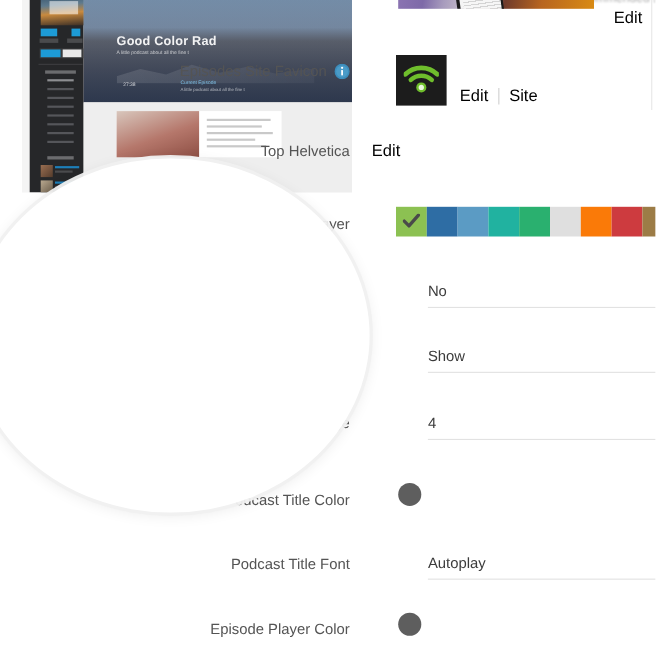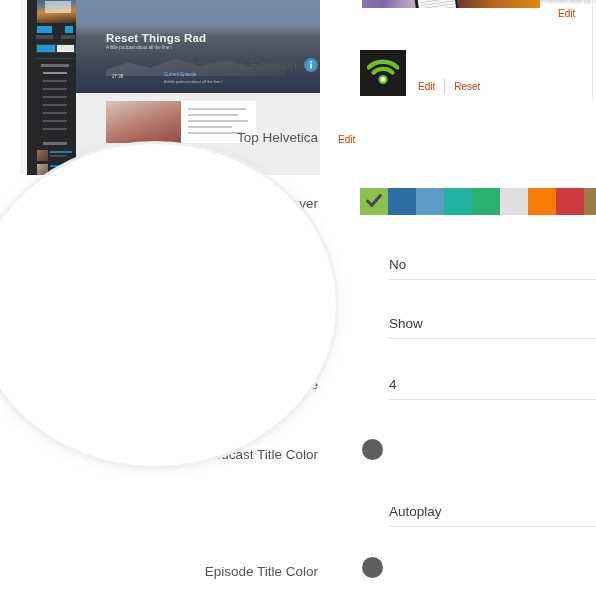--- a/index.html
+++ b/index.html
@@ -221,22 +221,22 @@
   .favicon .wifi {
     position: absolute; left: 7px; top: 9px;
     width: 32px; height: 26px;
   }
 
   .linkrow {
     position: absolute;
     display: flex; align-items: center; gap: 9px;
   }
   .link {
-    color: #c2410c;
-    font-size: 10px;
+    color: #000000;
+    font-size: 15px;
     cursor: pointer;
   }
   .sep {
     width: 1px; height: 15px; background: #cfcfcf;
   }
 
   .swatches {
     position: absolute;
     left: 360px; top: 188px;
     display: flex;
@@ -336,21 +336,21 @@
       </div>
       <div class="sp-person" style="top:174px">
         <div class="av" style="background:linear-gradient(135deg,#b8a88f,#6d5f4d)"></div>
         <div class="ln"></div>
           <div class="ln2"></div>
       </div>
     </div>
 
     <div class="sp-hero">
       <div class="sp-hero-wave"></div>
-      <div class="sp-hero-title">Reset Things Rad</div>
+      <div class="sp-hero-title">Good Color Rad</div>
       <div class="sp-hero-sub">A little podcast about all the fine t</div>
       <div class="sp-hero-time">27:38</div>
       <div class="sp-hero-tag">Current Episode</div>
       <div class="sp-hero-tag2">A little podcast about all the fine t</div>
     </div>
 
     <div class="sp-body">
       <div class="sp-card">
         <div class="sp-card-img"></div>
         <div class="sp-card-ln" style="top:7px;width:58px"></div>
@@ -377,21 +377,21 @@
     </div>
 
     <div class="linkrow" style="left:558px; top:8px">
       <span class="link">Edit</span>
     </div>
 
     <div class="vrule"></div>
 
     <div class="row" style="top:56px">
       <div class="lbl" style="display:flex;justify-content:flex-end;align-items:center;gap:7px">
-        <span>Podcast Site Favicon</span>
+        <span>Episodes Site Favicon</span>
         <span style="display:inline-flex">
           <svg width="14" height="14" viewBox="0 0 14 14" aria-hidden="true">
             <circle cx="7" cy="7" r="7" fill="#3c8dbc"></circle>
             <circle cx="7" cy="7" r="5.4" fill="#4a9bc8"></circle>
             <rect x="6.2" y="5.6" width="1.6" height="5" rx=".6" fill="#ffffff"></rect>
             <circle cx="7" cy="3.7" r="1" fill="#ffffff"></circle>
           </svg>
         </span>
       </div>
       <div class="val"></div>
@@ -404,21 +404,21 @@
           <path d="M6.5 13.6 A14 14 0 0 1 25.5 13.6" stroke="#6fbe2c" stroke-width="4.2" fill="none" stroke-linecap="round"></path>
           <circle cx="16" cy="20.5" r="4.6" fill="#6fbe2c"></circle>
           <circle cx="16" cy="20.5" r="2.4" fill="#eaf7df"></circle>
         </svg>
       </span>
     </div>
 
     <div class="linkrow" style="left:418px; top:79px">
       <span class="link">Edit</span>
       <span class="sep"></span>
-      <span class="link">Reset</span>
+      <span class="link">Site</span>
     </div>
 
     <div class="row" style="top:129px">
       <div class="lbl">Top Helvetica</div>
       <div class="val">
         <span class="link">Edit</span>
       </div>
     </div>
 
     <div class="row" style="top:195px">
@@ -467,27 +467,31 @@
       <div class="fv">4</div>
       <div class="fline"></div>
     </div>
 
     <div class="row" style="top:446px">
       <div class="lbl">Podcast Title Color</div>
       <div class="val"></div>
     </div>
     <div class="dot" style="top: 439px; background: rgb(94, 94, 94);"></div>
 
+    <div class="row" style="top:504px">
+      <div class="lbl">Podcast Title Font</div>
+      <div class="val"></div>
+    </div>
     <div class="field" style="top:503px">
       <div class="fv">Autoplay</div>
       <div class="fline"></div>
     </div>
 
     <div class="row" style="top:563px">
-      <div class="lbl">Episode Title Color</div>
+      <div class="lbl">Episode Player Color</div>
       <div class="val"></div>
     </div>
     <div class="dot" style="top: 557px; background: rgb(94, 94, 94);"></div>
   </div>
 
   <div class="lens">
     <div class="lens-inner">
       <div class="lens-shift">
 
         <div class="row" style="top:-4px">

